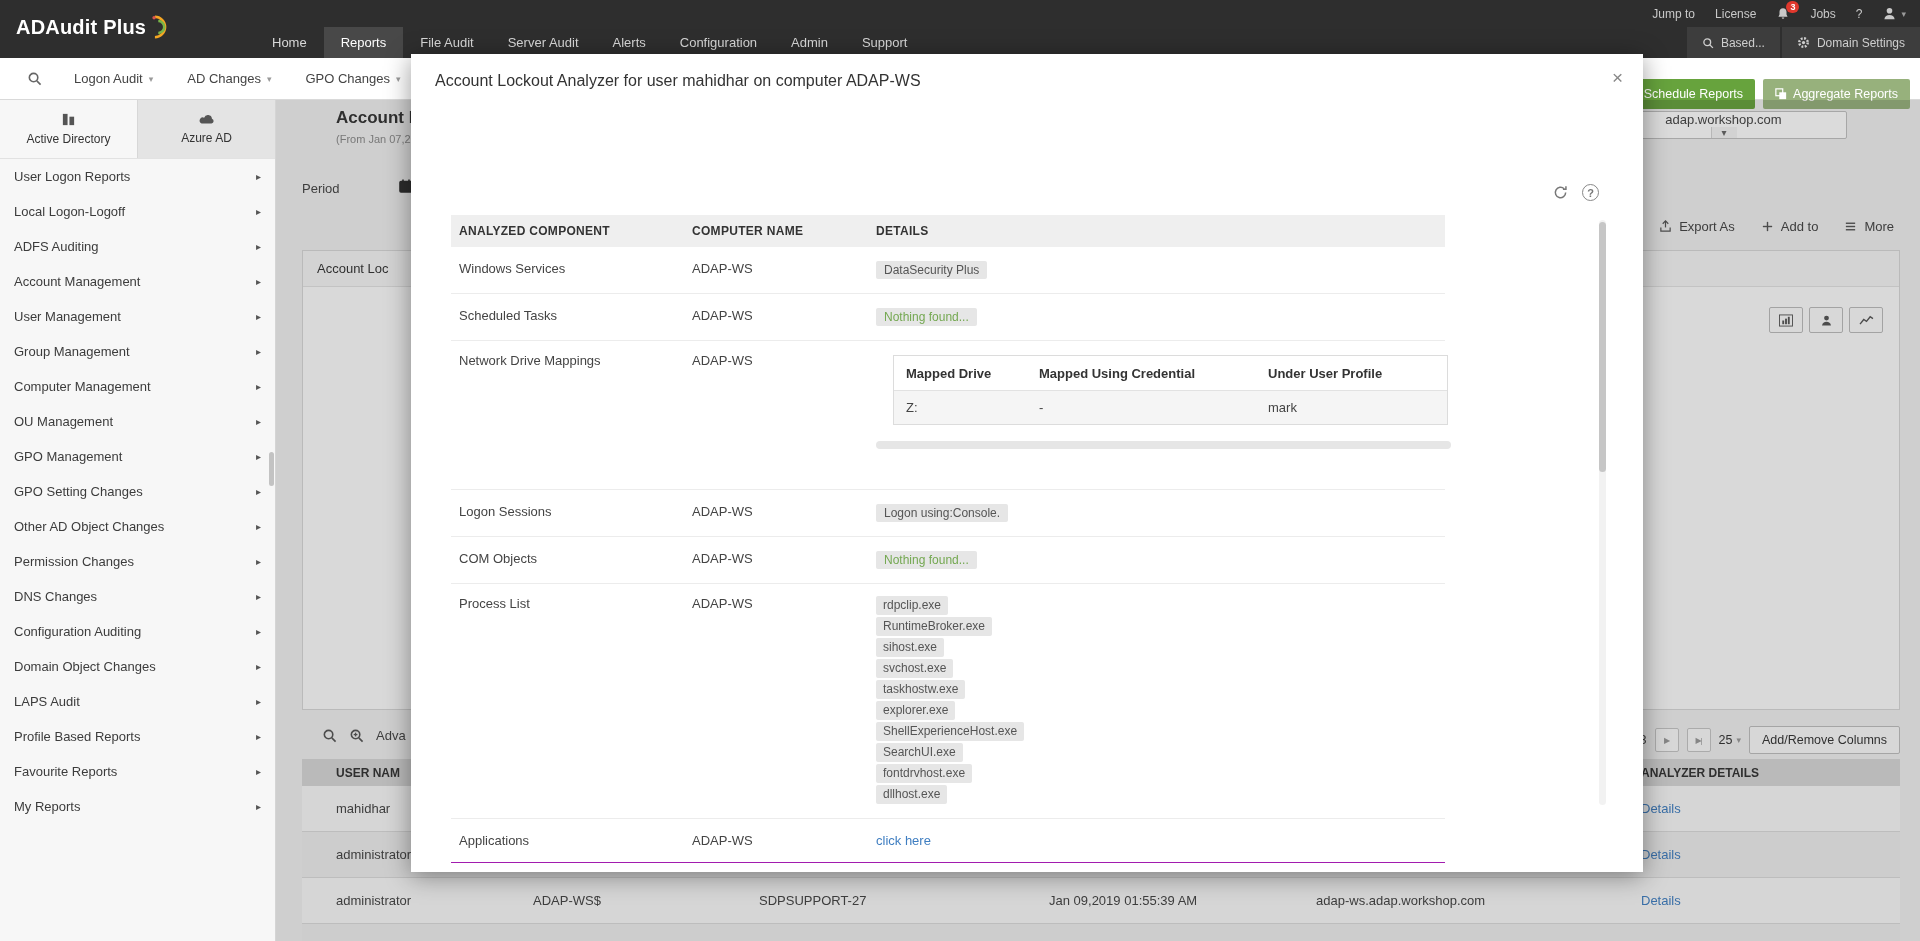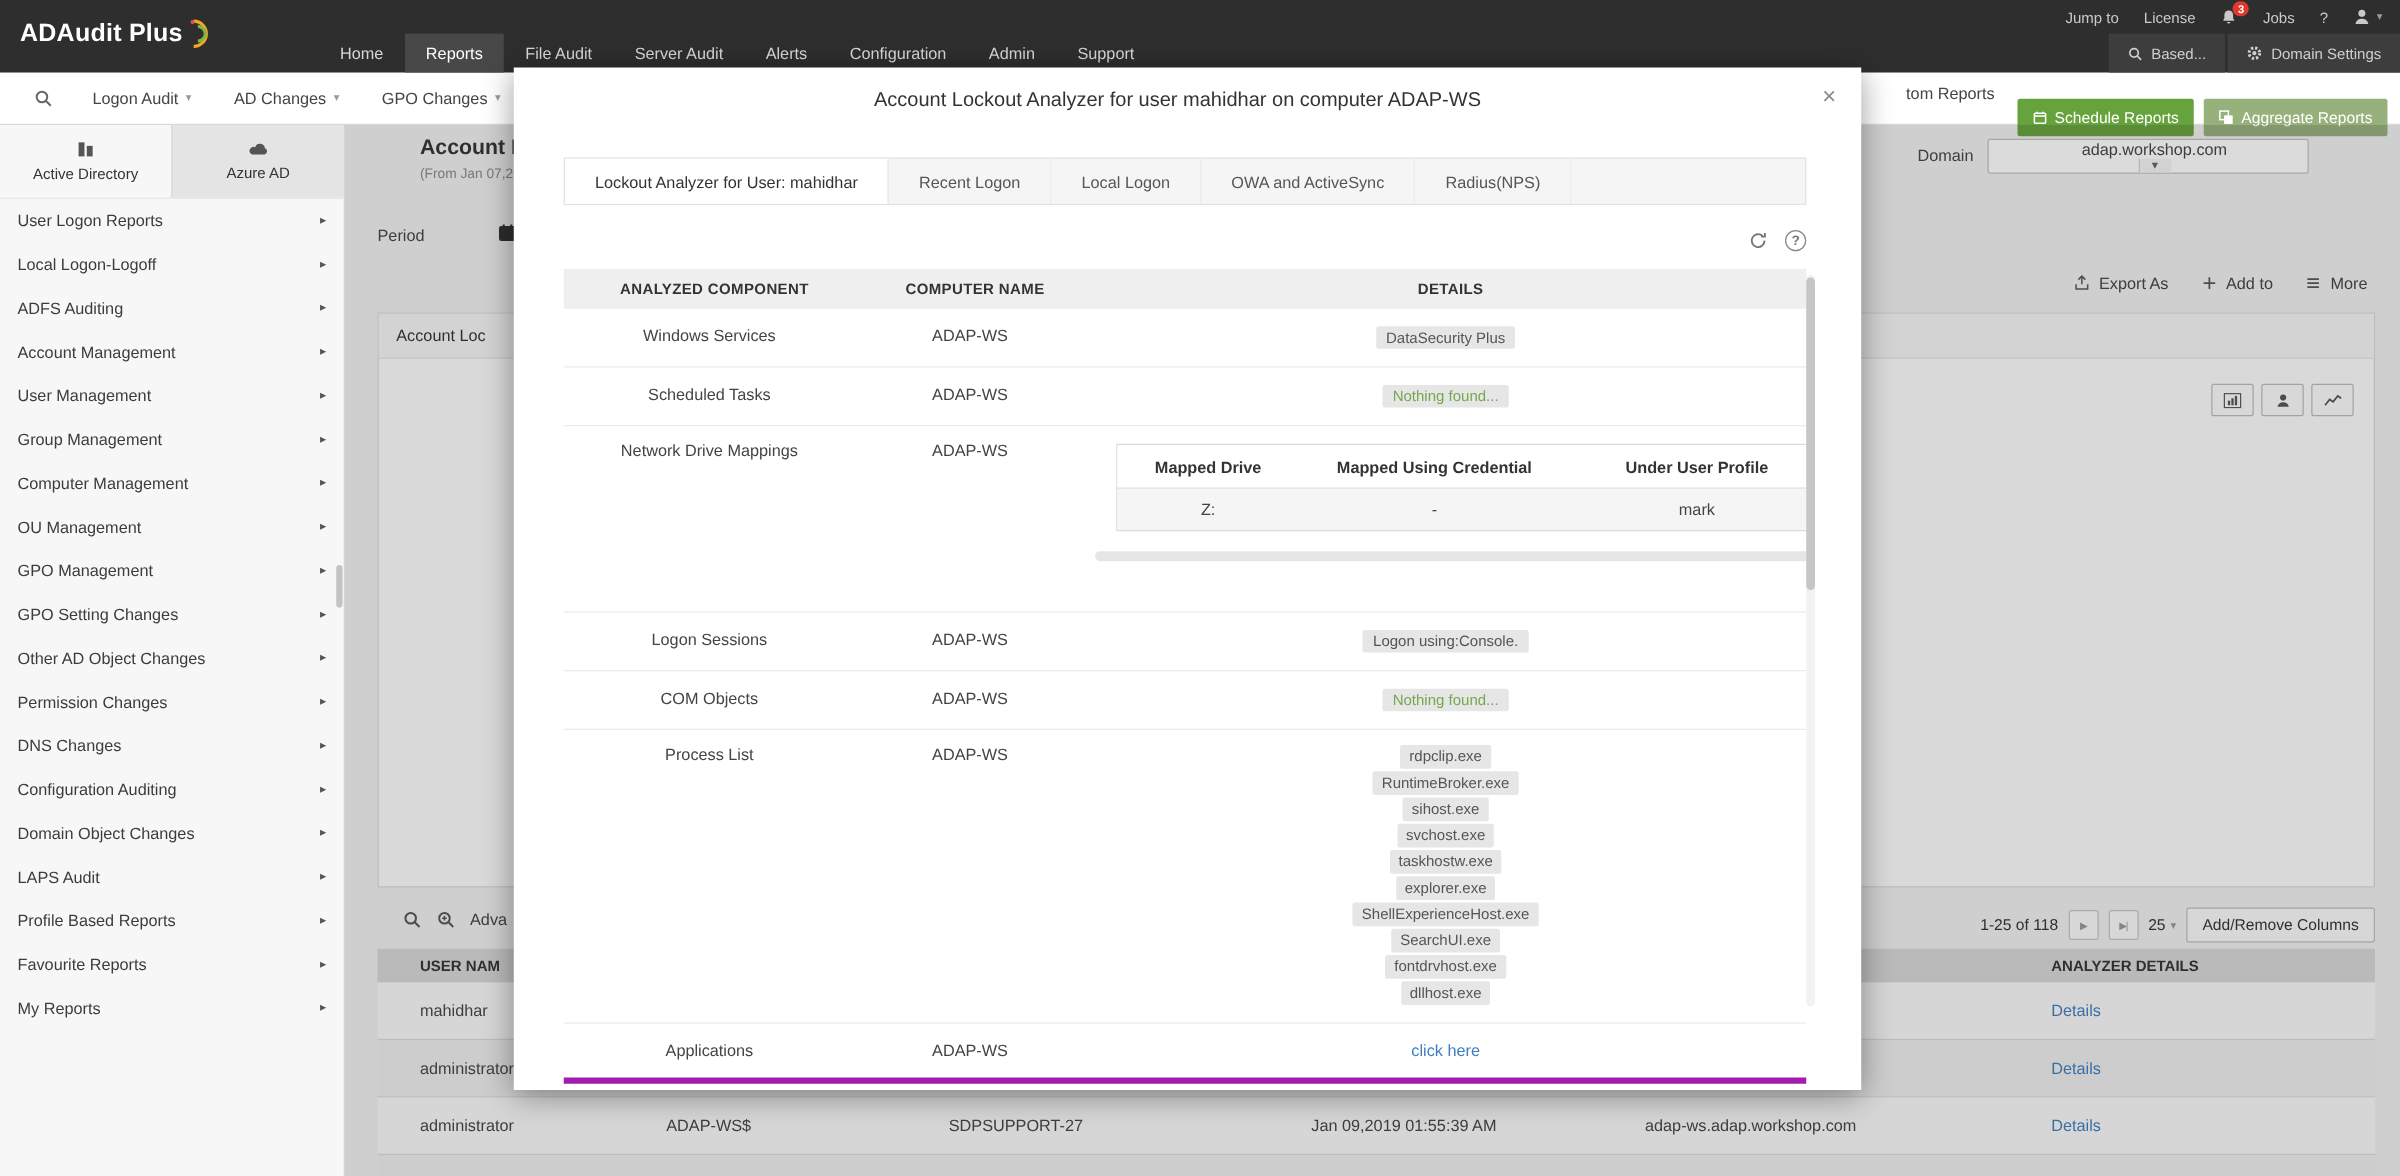--- a/index.html
+++ b/index.html
@@ -79,40 +79,40 @@
   .dt-head { height:27px; background:#d8d8d8; font-size:12px; font-weight:bold; color:#333; }
   .dt-head > div:first-child, .dt-row > div:first-child { padding-left:34px; }
   .dt-row { height:46px; font-size:13px; color:#444; border-bottom:1px solid #dcdcdc; background:#fafafa; }
   .dt-row.alt { background:#efefef; }
   .dt-link { color:#3f7ec1; cursor:pointer; }
 
   
   .backdrop { position:absolute; top:100px; left:276px; right:0; bottom:0; background:rgba(30,30,30,.16); z-index:25; }
 
   
-  .modal { position:absolute; left:411px; top:54px; width:1078px; height:818px; background:#fff; z-index:50; box-shadow:0 4px 24px rgba(0,0,0,.4);text-align:center; }
+  .modal { position:absolute; left:411px; top:54px; width:1232px; height:818px; background:#fff; z-index:50; box-shadow:0 4px 24px rgba(0,0,0,.4); }
   .modal-title { padding:18px 40px 0 24px; font-size:16px; color:#333; white-space:nowrap; }
   .modal-close { position:absolute; top:14px; right:20px; font-size:19px; color:#888; cursor:pointer; line-height:1; }
   .m-tabs { position:absolute; left:40px; top:72px; width:994px; height:38px; background:#f5f5f5; border:1px solid #e2e2e2; display:flex; }
   .m-tab { display:flex; align-items:center; padding:0 24px; font-size:13px; color:#555; border-right:1px solid #ebebeb; cursor:pointer; white-space:nowrap; }
   .m-tab.active { background:#fff; color:#333; border-right:1px solid #e2e2e2; }
   .m-tools { position:absolute; right:44px; top:130px; display:flex; gap:14px; align-items:center; color:#777; }
   .m-tools .mi { cursor:pointer; color:#777; }
   .help-circle { width:17px; height:17px; border:1.5px solid #888; border-radius:50%; font-size:11px; display:flex; align-items:center; justify-content:center; color:#777; font-weight:bold; }
 
   .m-table { position:absolute; left:40px; top:161px; width:994px; }
   .mt-head, .mt-row { display:grid; grid-template-columns:233px 184px 1fr; }
   .mt-head { height:32px; background:#efefef; align-items:center; font-size:12px; font-weight:bold; color:#333; letter-spacing:.3px; }
   .mt-head > div { padding-left:8px; }
   .mt-row { border-bottom:1px solid #ececec; font-size:13px; color:#444; }
   .mt-row > div { padding:14px 8px; }
   .mt-row.r3 > div { padding-top:12px; }
   .mt-row.r3 > .det { padding-bottom:40px; }
   .mt-row.r6 > div { padding-top:12px; padding-bottom:12px; }
-  .mt-row.last { border-bottom:5px solid #a21caf; }
+  .mt-row.last { border-bottom:1px solid #a21caf; }
 
   .chip { display:inline-block; background:#e6e6e6; color:#555; font-size:12px; padding:2px 8px; border-radius:2px; }
   .chip.green { color:#74a851; }
   .proc-line { margin-bottom:2px; line-height:17px; }
   .proc-line .chip { padding:1px 7px; }
   .m-link { color:#3f7ec1; font-size:13px; cursor:pointer; }
 
   .inner-table { width:555px; border:1px solid #dcdcdc; margin-top:2px; background:#fff;margin-left:17px; }
   .it-head, .it-row { display:grid; grid-template-columns:133px 229px 1fr; height:34px; align-items:center; font-size:13px; }
   .it-head { background:#fff; font-weight:bold; color:#333; }
@@ -468,27 +468,20 @@
     </div>
   </div>
 </div>
 
 <div class="backdrop"></div>
 
 <div class="modal">
   <div class="modal-title">Account Lockout Analyzer for user mahidhar on computer ADAP-WS</div>
   <span class="modal-close">×</span>
 
-  <div class="m-tabs">
-    <div class="m-tab active">Lockout Analyzer for User: mahidhar</div>
-    <div class="m-tab">Recent Logon</div>
-    <div class="m-tab">Local Logon</div>
-    <div class="m-tab">OWA and ActiveSync</div>
-    <div class="m-tab">Radius(NPS)</div>
-  </div>
 
   <div class="m-tools">
     <span class="mi">
       <svg width="15" height="15" viewBox="0 0 16 16" fill="none" stroke="currentColor" stroke-width="1.6">
         <path d="M13.5 8a5.5 5.5 0 1 1-1.6-3.9"></path>
           <path d="M13.8 1.4v3.2h-3.2"></path>
       </svg>
     </span>
     <span class="help-circle">?</span>
   </div>

